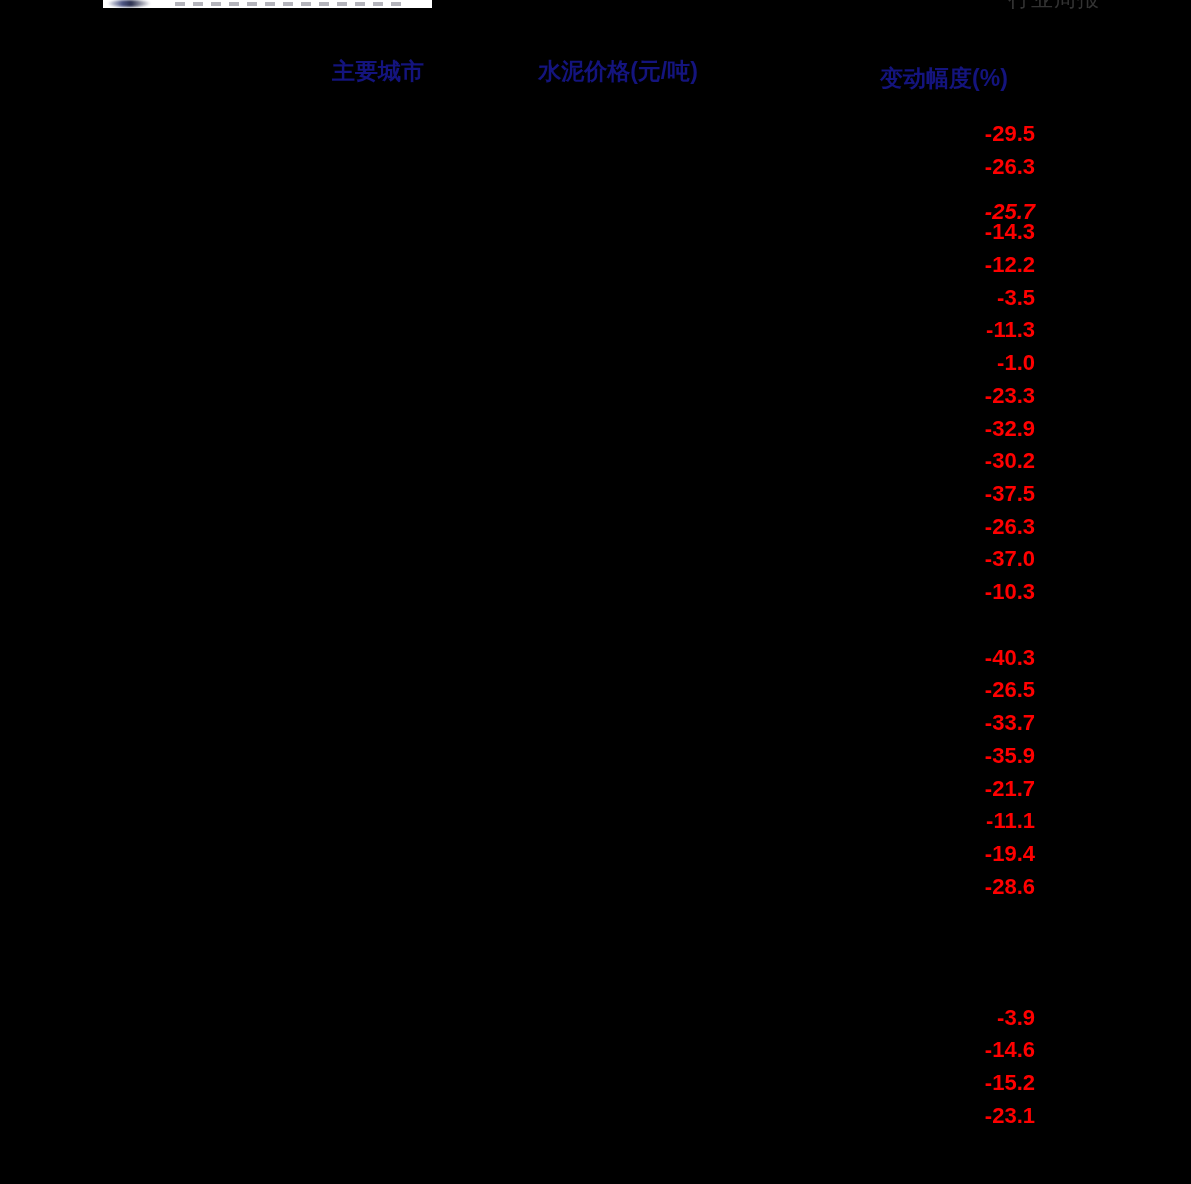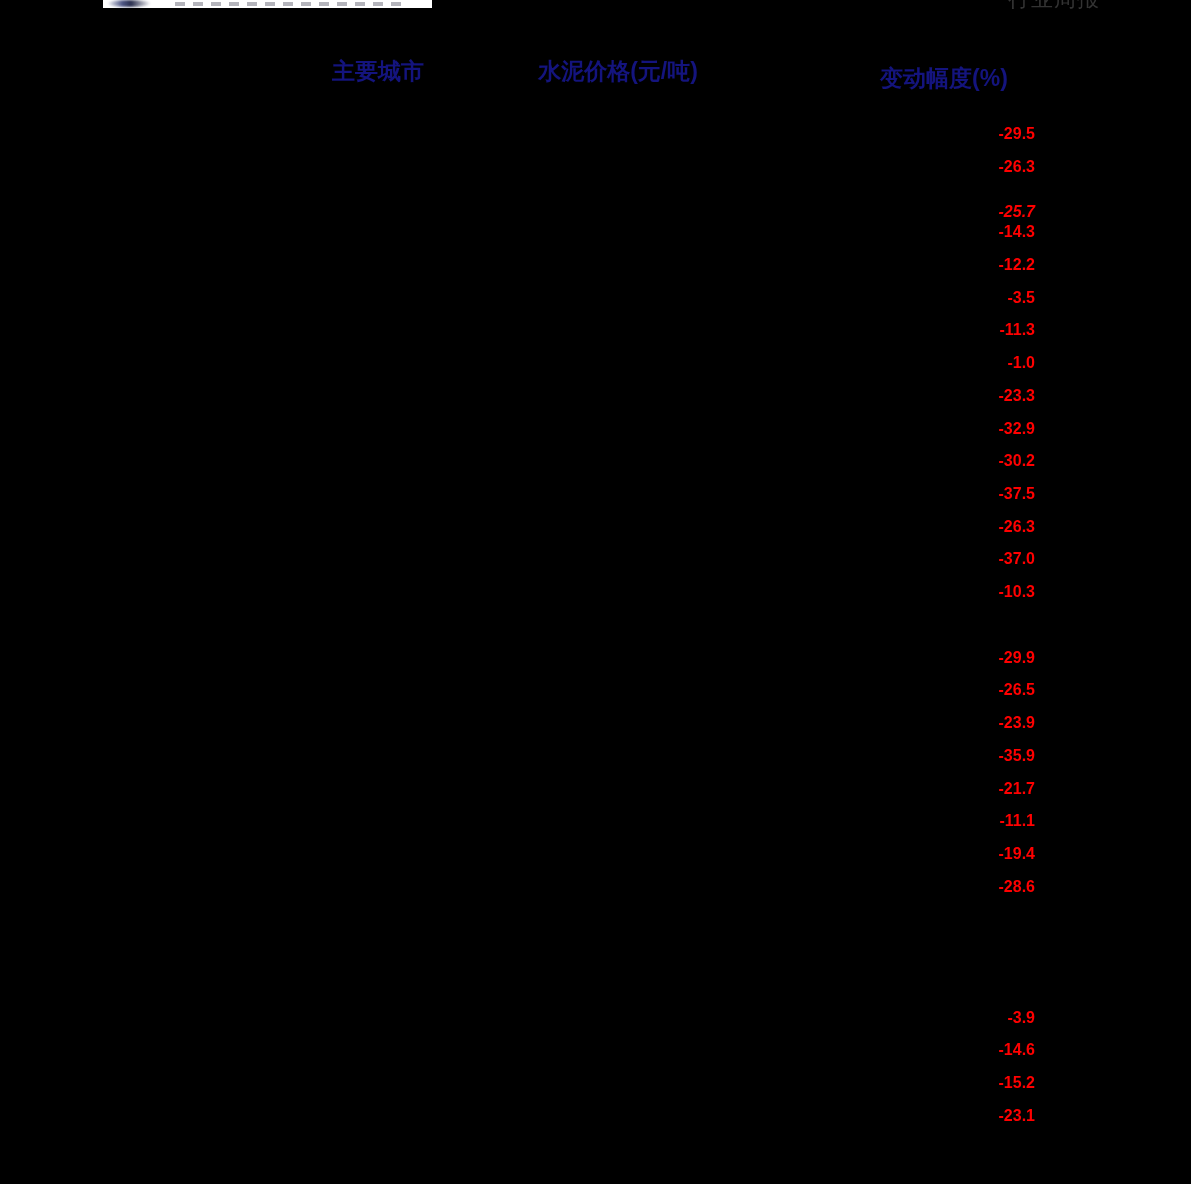--- a/index.html
+++ b/index.html
@@ -81,21 +81,21 @@
     height: 1184px;
     pointer-events: none;
   }
   .change-value {
     position: absolute;
     right: 156px;
     width: 140px;
     height: 33px;
     line-height: 33px;
     text-align: right;
-    font-size: 16px;
+    font-size: 22px;
     font-weight: bold;
     white-space: nowrap;
   }
 </style>
 </head>
 <body>
 
 <div class="page">
 
   <div class="logo-strip">
@@ -119,23 +119,23 @@
       <div class="change-value" style="top: 313.38px; color: rgb(255, 0, 0);">-11.3</div>
       <div class="change-value" style="top: 346.11px; color: rgb(255, 0, 0);">-1.0</div>
       <div class="change-value" style="top: 378.84px; color: rgb(255, 0, 0);">-23.3</div>
       <div class="change-value" style="top: 411.57px; color: rgb(255, 0, 0);">-32.9</div>
       <div class="change-value" style="top: 444.3px; color: rgb(255, 0, 0);">-30.2</div>
       <div class="change-value" style="top: 477.03px; color: rgb(255, 0, 0);">-37.5</div>
       <div class="change-value" style="top: 509.76px; color: rgb(255, 0, 0);">-26.3</div>
       <div class="change-value" style="top: 542.49px; color: rgb(255, 0, 0);">-37.0</div>
       <div class="change-value" style="top: 575.22px; color: rgb(255, 0, 0);">-10.3</div>
       <div class="change-value" style="top: 607.95px; color: rgb(255, 0, 0);"></div>
-      <div class="change-value" style="top: 640.68px; color: rgb(255, 0, 0);">-29.9</div>
+      <div class="change-value" style="top: 640.68px; color: rgb(255, 0, 0);">-40.3</div>
       <div class="change-value" style="top: 673.41px; color: rgb(255, 0, 0);">-26.5</div>
-      <div class="change-value" style="top: 706.14px; color: rgb(255, 0, 0);">-23.9</div>
+      <div class="change-value" style="top: 706.14px; color: rgb(255, 0, 0);">-33.7</div>
       <div class="change-value" style="top: 738.87px; color: rgb(255, 0, 0);">-35.9</div>
       <div class="change-value" style="top: 771.6px; color: rgb(255, 0, 0);">-21.7</div>
       <div class="change-value" style="top: 804.33px; color: rgb(255, 0, 0);">-11.1</div>
       <div class="change-value" style="top: 837.06px; color: rgb(255, 0, 0);">-19.4</div>
       <div class="change-value" style="top: 869.79px; color: rgb(255, 0, 0);">-28.6</div>
       <div class="change-value" style="top: 902.52px; color: rgb(255, 0, 0);"></div>
       <div class="change-value" style="top: 935.25px; color: rgb(255, 0, 0);"></div>
       <div class="change-value" style="top: 967.98px; color: rgb(255, 0, 0);"></div>
       <div class="change-value" style="top: 1000.71px; color: rgb(255, 0, 0);">-3.9</div>
       <div class="change-value" style="top: 1033.44px; color: rgb(255, 0, 0);">-14.6</div>

